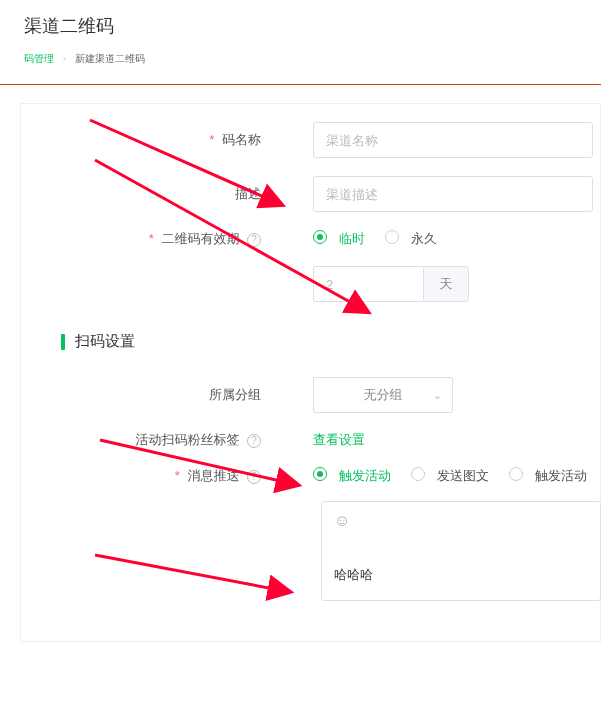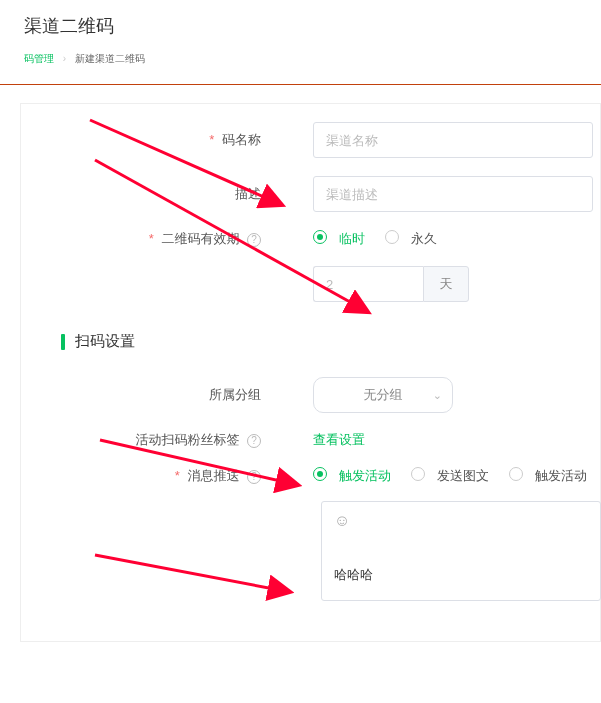--- a/index.html
+++ b/index.html
@@ -115,21 +115,21 @@
   }
   .radio.checked .dot { border-color: #07c160; }
   .radio.checked .dot::after {
     content: ""; position: absolute; inset: 3px;
     background: #07c160; border-radius: 50%;
   }
   .radio.checked span.lbl { color: #07c160; }
   .select {
     height: 36px; width: 140px;
     border: 1px solid #dcdfe6;
-    border-radius: 10px;
+    border-radius: 2px;
     display: flex; align-items: center; justify-content: center;
     color: #888; font-size: 13px;
     position: relative; cursor: pointer;
     gap: 24px;
   }
   .select .caret {
     position: absolute; right: 10px; top: 50%;
     transform: translateY(-50%);
     color: #bbb; font-size: 11px;
   }

